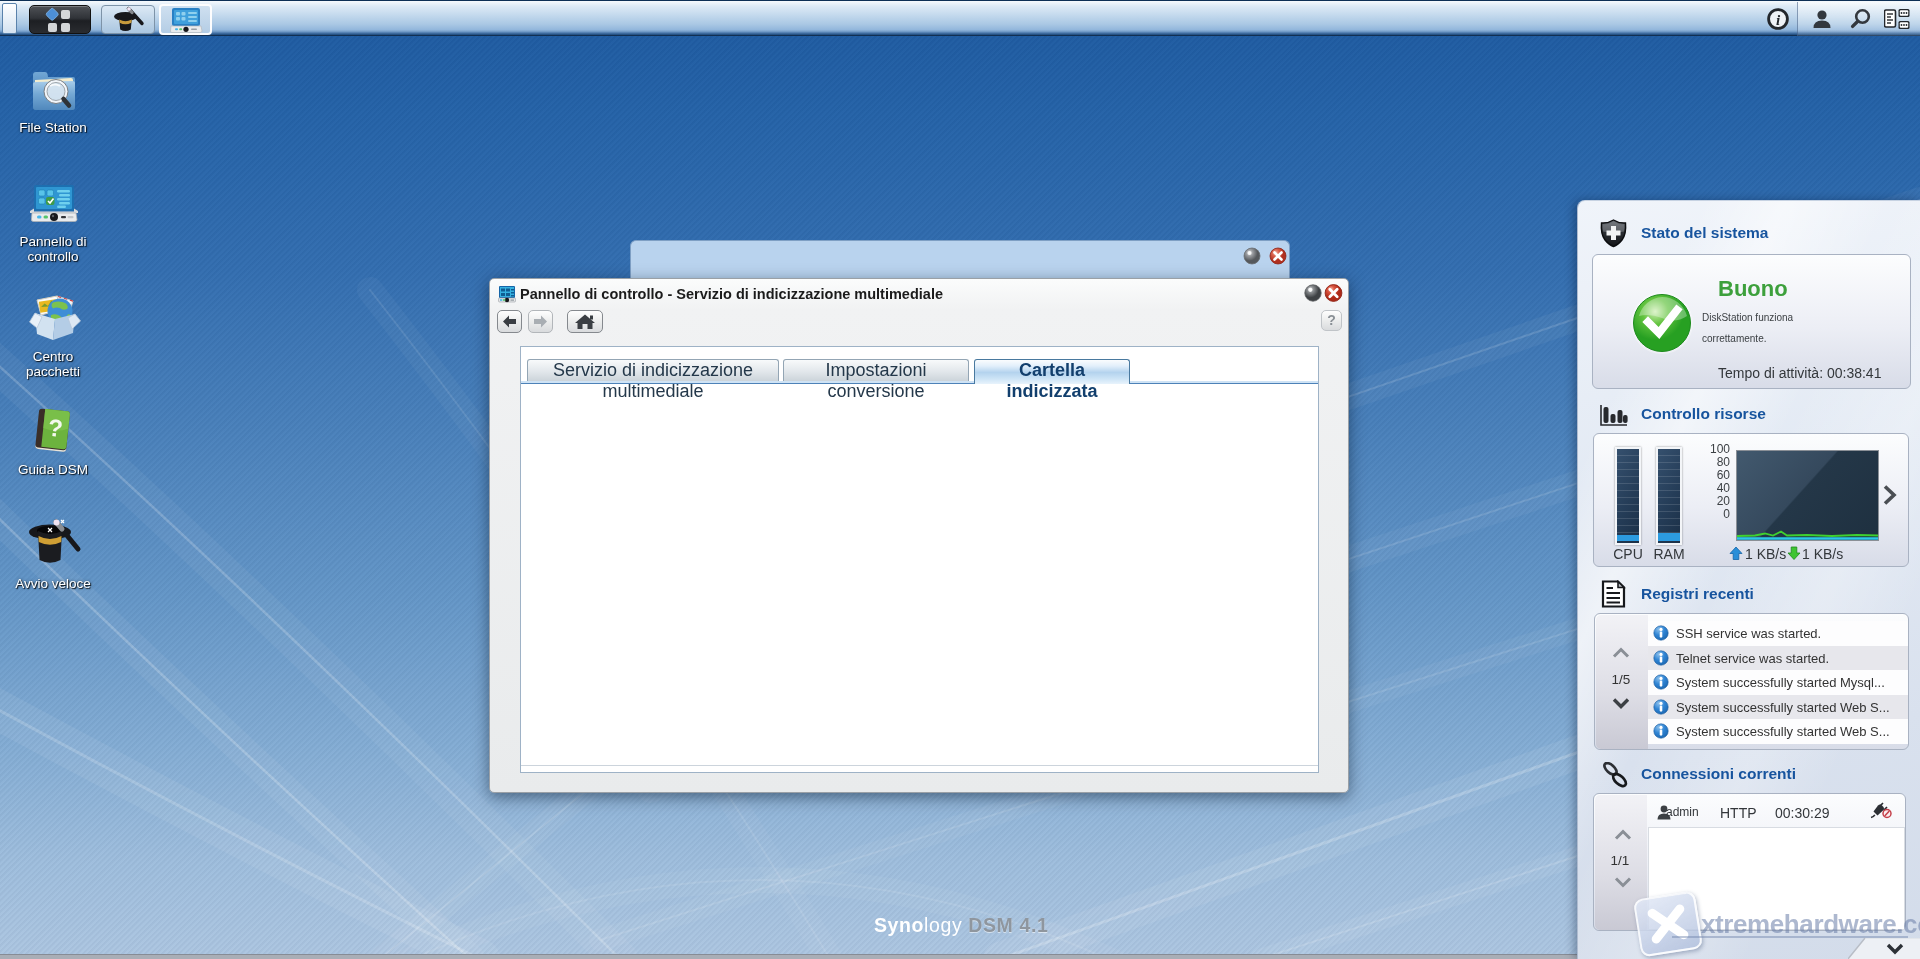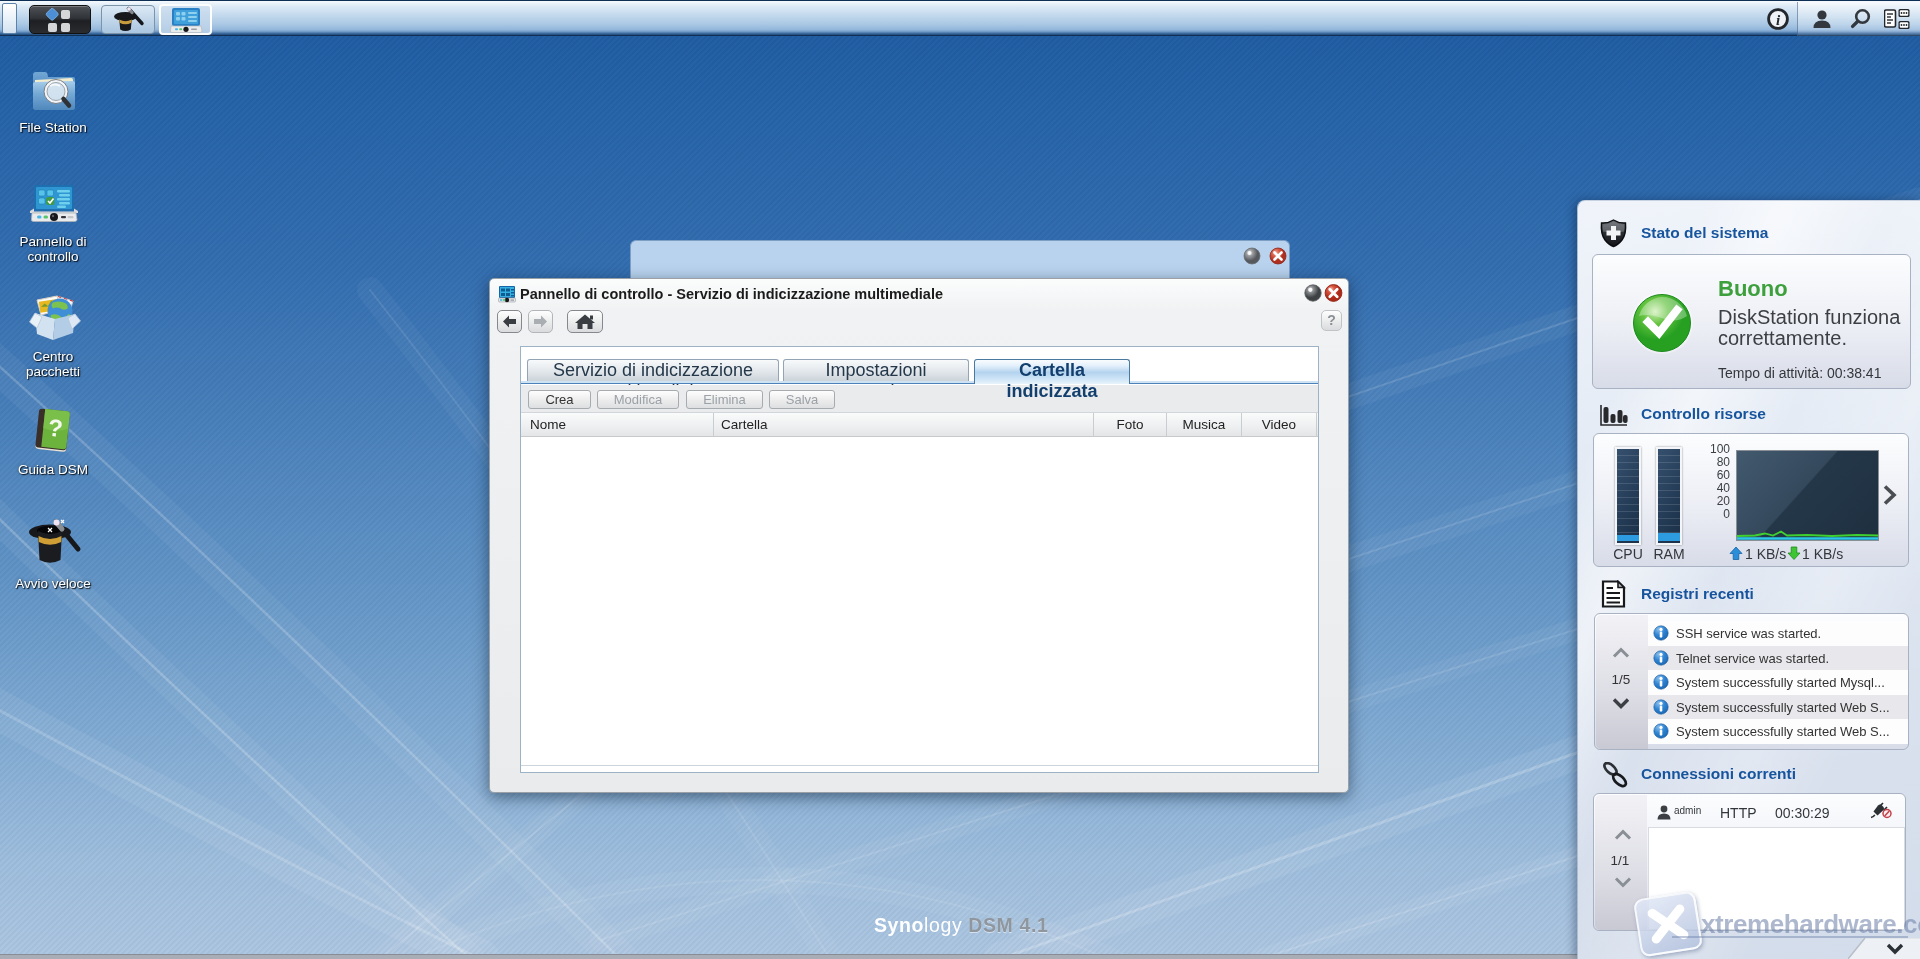--- a/index.html
+++ b/index.html
@@ -367,33 +367,20 @@
       </svg>
   </div>
   <div class="navbtn" style="left:831px;width:21px;height:21px;border-color:#c0c4c8;">
     <div style="width:100%;text-align:center;font-size:14px;font-weight:bold;color:#8a9096;line-height:19px;">?</div>
   </div>
   <div id="panel">
     <div class="tab" style="left:6px;width:252px;">Servizio di indicizzazione multimediale</div>
     <div class="tab" style="left:262px;width:186px;">Impostazioni conversione</div>
     <div class="tab active" style="left:453px;width:156px;">Cartella indicizzata</div>
     <div id="tabstrip"></div>
-    <div id="wtoolbar">
-      <div class="pbtn" style="left:7px;width:63px;">Crea</div>
-      <div class="pbtn dis" style="left:76px;width:82px;">Modifica</div>
-      <div class="pbtn dis" style="left:165px;width:77px;">Elimina</div>
-      <div class="pbtn dis" style="left:248px;width:66px;">Salva</div>
-    </div>
-    <div id="ghead">
-      <div class="gcell" style="left:0;width:193px;"><span style="margin-left:9px;">Nome</span></div>
-      <div class="gcell" style="left:193px;width:380px;"><span style="margin-left:7px;">Cartella</span></div>
-      <div class="gcell" style="left:573px;width:73px;text-align:center;">Foto</div>
-      <div class="gcell" style="left:646px;width:75px;text-align:center;">Musica</div>
-      <div class="gcell" style="left:721px;width:75px;text-align:center;">Video</div>
-    </div>
     <div class="abs" style="left:0;top:418px;width:797px;height:1px;background:#ccd4dc;"></div>
   </div>
 </div>
 <div class="abs" id="bstrip"></div>
 <div class="abs" id="synlogo"><b>Syno</b><span style="font-family:Liberation Sans, sans-serif;">logy</span>&nbsp;<span style="color:#8f969e;font-weight:bold;text-shadow:0 1px 0 rgba(255,255,255,0.5);">DSM 4.1</span></div>
 <div class="abs" id="sidebar">
   <div class="abs" style="left:0;top:0;width:343px;height:759px;background:linear-gradient(115deg, rgba(255,255,255,0) 18%, rgba(255,255,255,0.5) 30%, rgba(255,255,255,0) 45%, rgba(255,255,255,0.25) 62%, rgba(255,255,255,0) 75%);border-radius:8px 0 0 0;pointer-events:none;"></div>
   <svg class="abs" style="left:21px;top:17px;" width="29" height="30" viewBox="0 0 29 30">
     <defs>
         <linearGradient id="shg" x1="0" y1="0" x2="0" y2="1">
@@ -415,21 +402,21 @@
             <stop offset="0.45" stop-color="#62c33e"></stop>
             <stop offset="1" stop-color="#27a022"></stop>
           </radialGradient>
         </defs>
       <circle cx="35" cy="35" r="31" fill="#fff" fill-opacity="0.35"></circle>
       <circle cx="35" cy="35" r="28.5" fill="url(#grn)" stroke="#1d8a1d" stroke-width="1"></circle>
       <path d="M 35,9 A 26,26 0 0,1 60,28 Q 48,36 35,30 Q 22,25 12,28 A 26,26 0 0,1 35,9 Z" fill="#fff" fill-opacity="0.32"></path>
       <path d="M 21,34 L 32,45 L 50,22" stroke="#fff" stroke-width="8" fill="none" stroke-linecap="square"></path>
     </svg>
     <div class="abs" style="left:125px;top:21px;font-size:22px;font-weight:bold;color:#3da03c;">Buono</div>
-    <div class="abs" style="left:125px;top:52px;font-size:20px;color:#3c4044;line-height:21px;">DiskStation funziona<br>correttamente.</div>
+    <div class="abs" style="left:109px;top:52px;font-size:10px;color:#3c4044;line-height:21px;">DiskStation funziona<br>correttamente.</div>
     <div class="abs" style="left:125px;top:110px;font-size:14px;color:#33373b;">Tempo di attività: 00:38:41</div>
   </div>
 
   <svg class="abs" style="left:22px;top:203px;" width="28" height="22" viewBox="0 0 28 22">
     <path d="M 1,1 L 1,21 L 27,21" stroke="#27292d" stroke-width="1.6" fill="none"></path>
     <g fill="#27292d">
         <rect x="3.5" y="3" width="5" height="16" rx="2"></rect>
         <rect x="10.5" y="10" width="5" height="9" rx="2"></rect>
         <rect x="17.5" y="6" width="5" height="13" rx="2"></rect>
         <rect x="23" y="11" width="4.6" height="8" rx="2"></rect>
@@ -544,21 +531,21 @@
     <div class="pnum" style="top:59px;">1/1</div>
     <svg class="parrow" style="top:82px;left:20px;" width="18" height="12">
         <path d="M 2,2.5 L 9,9.5 L 16,2.5" stroke="#8a8f96" stroke-width="3" fill="none"></path>
       </svg>
     <svg class="abs" style="left:62px;top:10px;" width="16" height="17" viewBox="0 0 16 17">
         <g fill="#3c4044">
           <circle cx="8" cy="5" r="3.4"></circle>
           <path d="M 1.5,15.5 Q 1.5,9.5 8,9.5 Q 14.5,9.5 14.5,15.5 Z"></path>
         </g>
       </svg>
-    <div class="abs" style="left:80px;top:11px;font-size:10px;color:#33373b;">admin</div>
+    <div class="abs" style="left:72px;top:11px;font-size:12px;color:#33373b;">admin</div>
     <div class="abs" style="left:126px;top:11px;font-size:14px;color:#33373b;text-align:center;">HTTP</div>
     <div class="abs" style="left:181px;top:11px;font-size:14px;color:#33373b;">00:30:29</div>
     <svg class="abs" style="left:276px;top:7px;" width="22" height="18" viewBox="0 0 22 18">
       <path d="M 9.5,5.5 L 13,2 M 13.5,9.5 L 17,6" stroke="#2c2f34" stroke-width="1.7"></path>
       <path d="M 3.5,10.5 L 7.5,14.5 L 13,9.5 Q 15,7.5 13,5.5 L 12,4.5 Q 10,2.5 8,4.5 Z" fill="#2c2f34"></path>
       <path d="M 1,16.5 Q 3.5,16 4.8,13.8" stroke="#2c2f34" stroke-width="1.6" fill="none"></path>
       <circle cx="17" cy="12.5" r="4" fill="#faeef0" stroke="#c4404a" stroke-width="1.5"></circle>
       <line x1="14.7" y1="15" x2="19.3" y2="10" stroke="#c4404a" stroke-width="1.5"></line>
     </svg>
     <div class="abs" style="left:54px;top:33px;width:257px;height:103px;background:#fff;border:1px solid #d8dce2;"></div>

